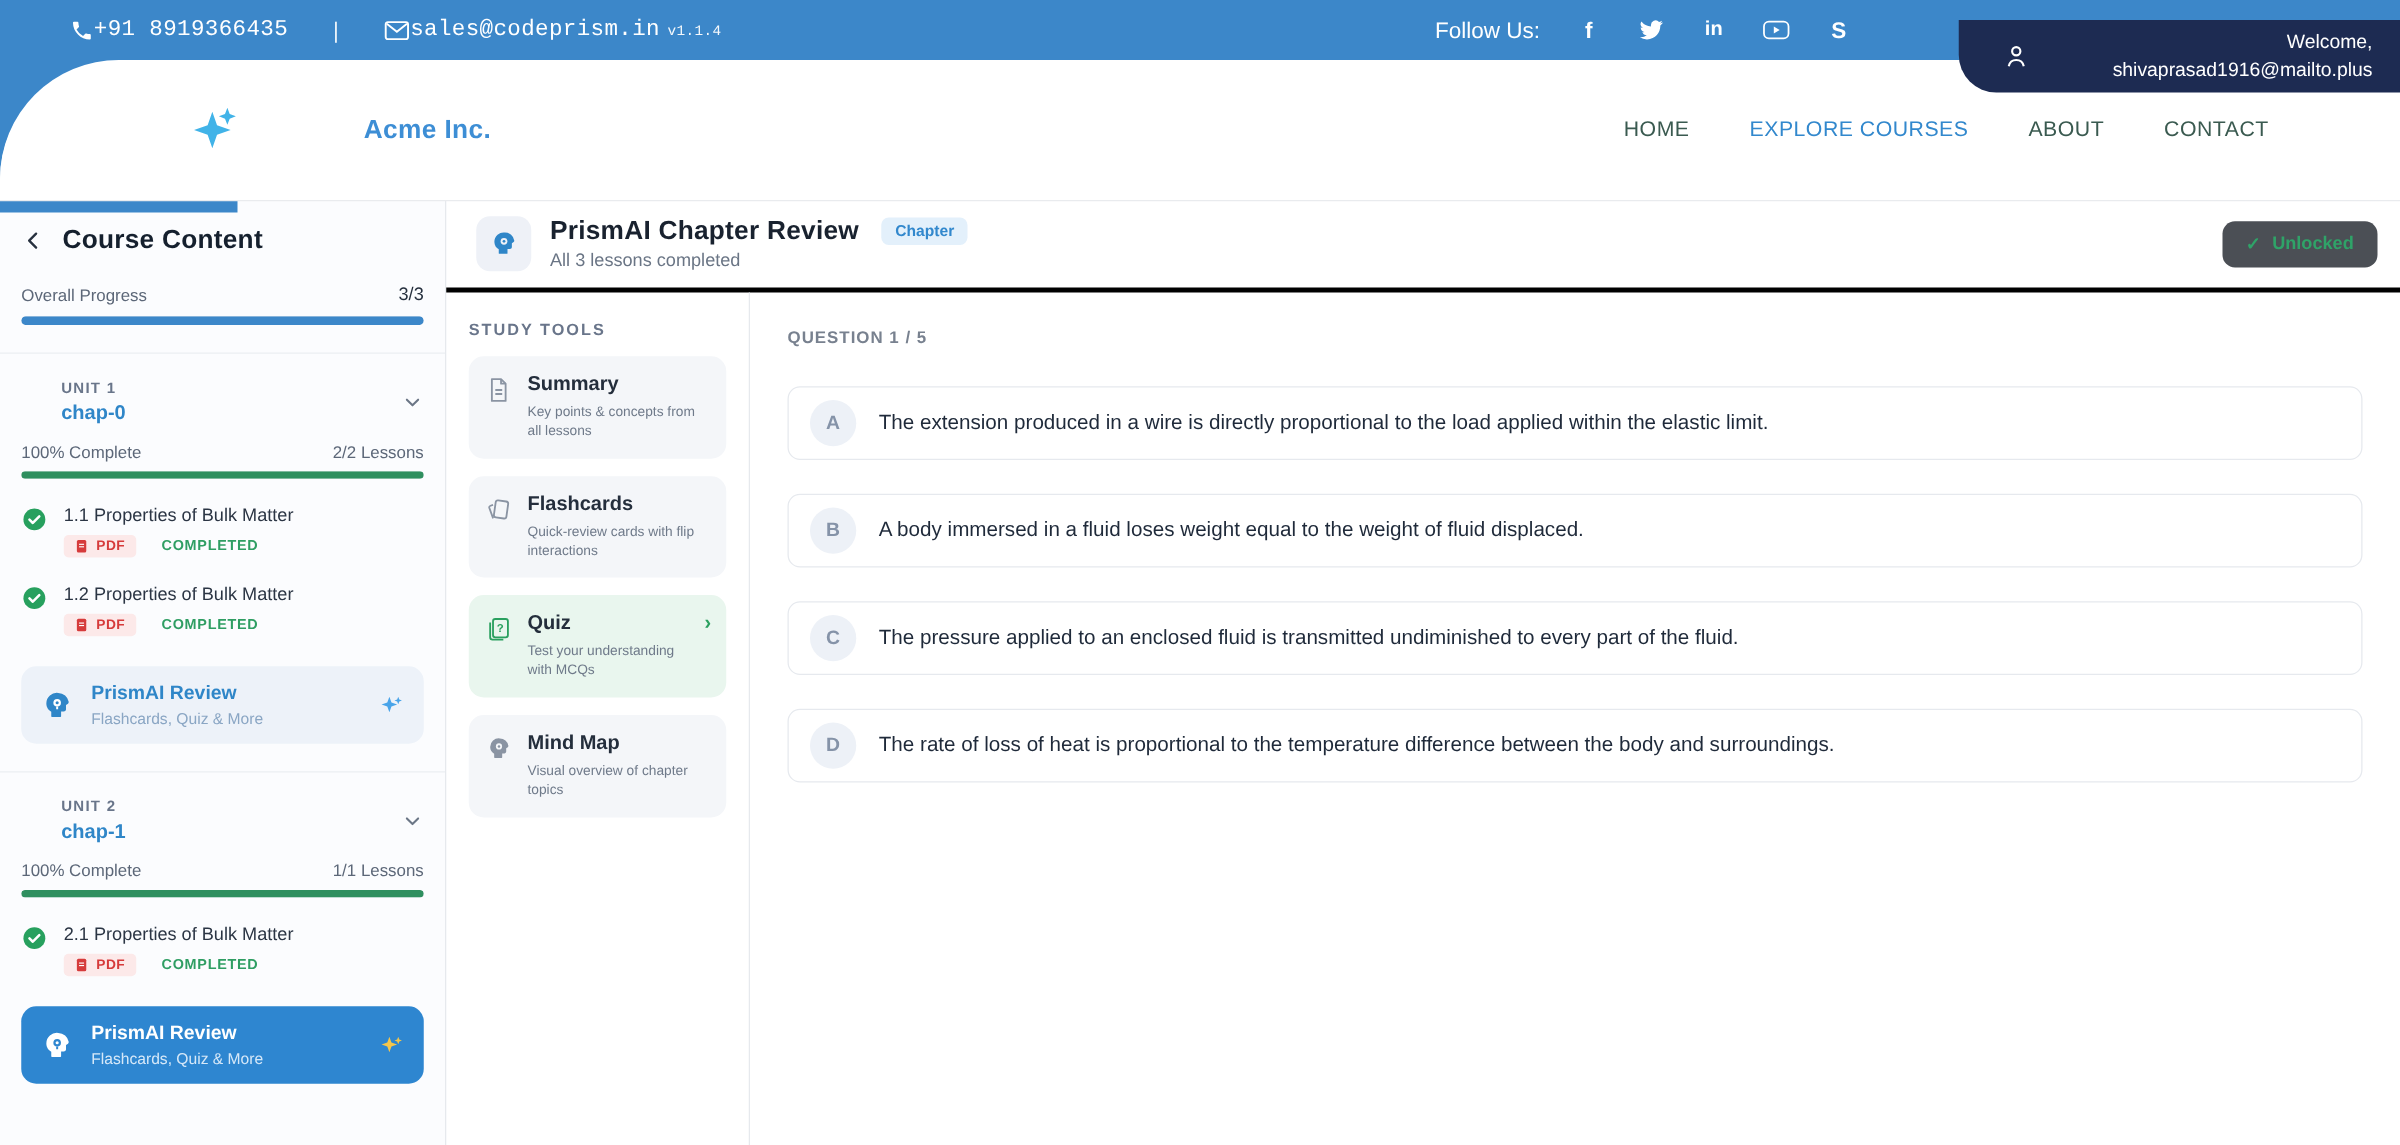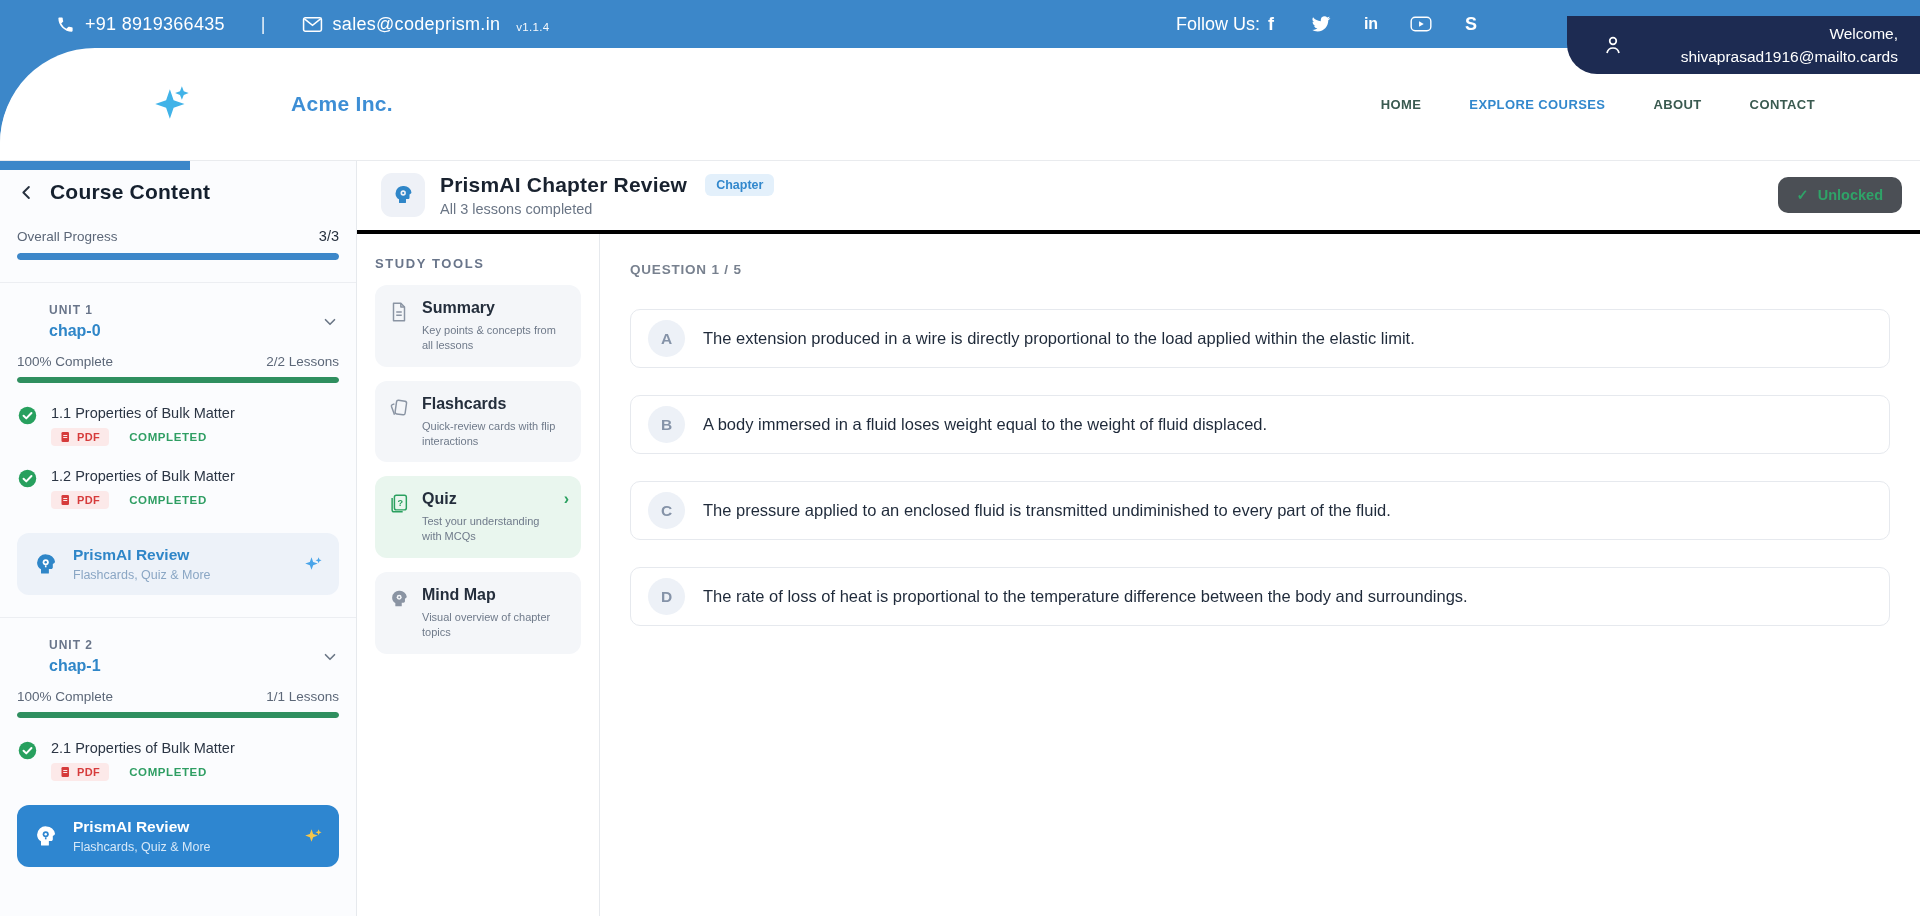--- a/index.html
+++ b/index.html
@@ -4,40 +4,40 @@
 <style>
   * { margin:0; padding:0; box-sizing:border-box; }
   body { font-family:"Liberation Sans", sans-serif; background:#fff; }
   .app { position:relative; width:1920px; height:916px; background:#fff; overflow:hidden; }
 
   
   .topbar { position:absolute; top:0; left:0; width:100%; height:48px; background:#3c87c9; color:#fff;
             display:flex; align-items:center; z-index:1; }
   .corner-fill { position:absolute; top:40px; left:0; width:190px; height:130px; background:#3c87c9; z-index:1; }
   .tb-left { display:flex; align-items:center; margin-left:56px; gap:14px; }
-  .tb-item { display:flex; align-items:center; gap:10px; font-size:18px; letter-spacing:.3px; }
+  .tb-item { display:flex; align-items:center; gap:0; font-size:18px; letter-spacing:.3px;font-family:Liberation Mono, monospace; }
   .tb-sep { margin:0 22px; font-size:18px; opacity:.9; }
   .tb-version { font-size:11.5px; margin-left:6px; opacity:.95; align-self:flex-end; padding-bottom:2px; }
-  .tb-follow { position:absolute; right:438px; top:0; height:48px; display:flex; align-items:center; font-size:18px; }
+  .tb-follow { position:absolute; right:438px; top:0; height:48px; display:flex; align-items:center; gap:28px; font-size:18px; }
   .social { display:flex; align-items:center; gap:28px; }
   .social .sicon { display:flex; align-items:center; justify-content:center; width:22px; height:22px;
                    font-weight:bold; font-size:18px; cursor:pointer; }
   .welcome-panel { position:absolute; top:16px; right:0; width:353px; height:58px; background:#1d2b52;
                    border-bottom-left-radius:30px; z-index:3; display:flex; align-items:center; color:#fff; }
   .welcome-panel .person { margin-left:34px; }
   .welcome-text { margin-left:auto; padding-right:22px; text-align:right; font-size:15.5px; line-height:1.5; }
 
   
   .header { position:absolute; top:48px; left:0; width:100%; height:112px; background:#fff;
             border-top-left-radius:95px; display:flex; align-items:center; z-index:2;
             box-shadow:0 1px 0 #e9ebee;text-align:center; }
   .logo { margin-left:150px; display:flex; align-items:center; }
   .brand { margin-left:95px; font-size:21px; font-weight:bold; color:#3d8ed5; letter-spacing:.3px; }
   .nav { margin-left:auto; margin-right:105px; display:flex; gap:48px; }
-  .nav-item { font-size:13px; font-weight:bold; color:#3a5a50; letter-spacing:.4px; cursor:pointer; }
+  .nav-item { font-size:17px; font-weight:normal; color:#3a5a50; letter-spacing:.4px; cursor:pointer; }
   .nav-item.active { color:#3288cd; }
 
   
   .main { position:absolute; top:160px; left:0; right:0; bottom:0; display:flex; background:#fff; }
 
   
   .sidebar { width:357px; min-width:357px; background:#fbfcfe; border-right:1px solid #e6e9ed;
              padding:20px 17px 0 17px; }
   .sb-title-row { display:flex; align-items:center; gap:14px; }
   .sb-title { font-size:21px; font-weight:bold; color:#15202e; letter-spacing:.2px; }
@@ -171,21 +171,21 @@
 
   <div class="welcome-panel">
     <span class="person">
       <svg width="24" height="24" viewBox="0 0 24 24" fill="none" stroke="#fff" stroke-width="1.7">
           <circle cx="12" cy="8" r="3.3"></circle>
           <path d="M6 20c.7-3.4 3-5 6-5s5.3 1.6 6 5"></path>
         </svg>
     </span>
     <div class="welcome-text">
       <div>Welcome,</div>
-      <div>shivaprasad1916@mailto.cards</div>
+      <div>shivaprasad1916@mailto.plus</div>
     </div>
   </div>
 
   <div class="header">
     <div class="logo">
       <span>
         <svg width="46" height="46" viewBox="0 0 44 44" fill="#41b3e8">
             <path d="M19 8 L22.6 18.4 L33 22 L22.6 25.6 L19 36 L15.4 25.6 L5 22 L15.4 18.4 Z"></path>
             <path d="M30.5 5 l1.8 4.7 4.7 1.8 -4.7 1.8 -1.8 4.7 -1.8-4.7 -4.7-1.8 4.7-1.8 z"></path>
           </svg>

